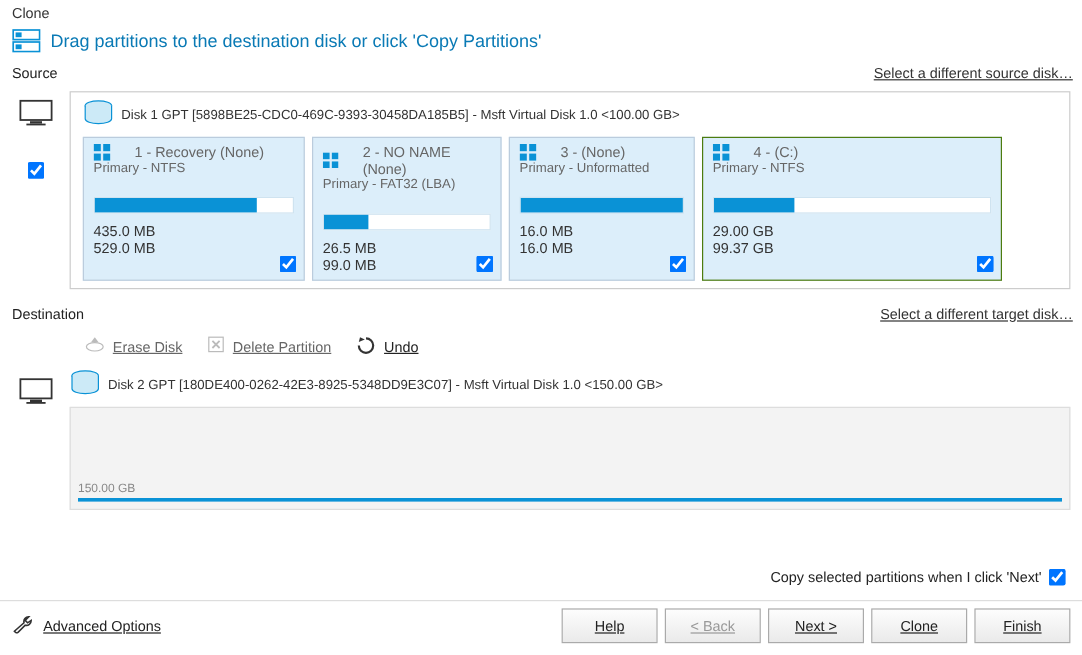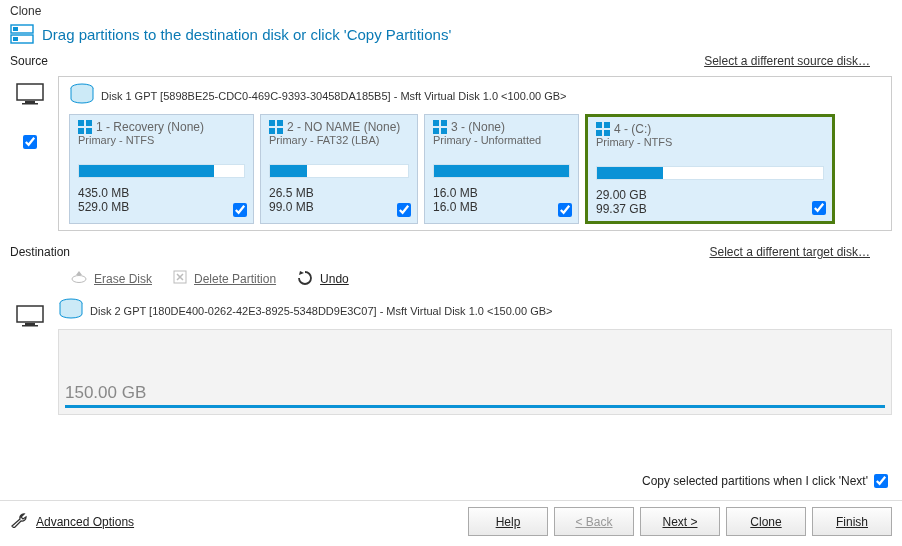--- a/index.html
+++ b/index.html
@@ -19,53 +19,53 @@
 .monitor-col .cb { margin-top: 26px; }
 .monitor-icon svg { width: 30px; height: 24px; }
 
 .disk-box { flex: 1; border: 1px solid #ccc; padding: 6px 10px; }
 .disk-header { display: flex; align-items: center; gap: 6px; margin-bottom: 6px; }
 .disk-cyl svg { width: 26px; height: 22px; }
 .disk-header-text { color: #333; font-size: 11px; }
 
 .part-row { display: flex; gap: 6px; }
 .part-card { border: 1px solid #bcd; background: #dceefa; padding: 5px 8px; position: relative; display: flex; flex-direction: column; }
-.part-card.sel { border: 3px solid #4d7c0f; }
-.part-card .hdr { display: flex; align-items: center; gap: 4px; color: #666; font-size: 11px; }
+.part-card.sel { border: 1px solid #4d7c0f; }
+.part-card .hdr { display: flex; align-items: center; gap: 20px; color: #666; font-size: 11px; }
 .part-card .win-icon { width: 14px; height: 14px; }
 .part-card .sub { color: #666; font-size: 11px; }
 .part-bar { height: 14px; background: #fff; border: 1px solid #cfe3f0; margin-top: 18px; display: flex; }
 .part-fill { background: #0a92d6; height: 100%; }
 .part-sizes { display: flex; gap: 10px; margin-top: 8px; color: #333; font-size: 11px; }
 .part-check { position: absolute; right: 6px; bottom: 6px; }
 
 .dest-area { margin-top: 2px; }
 .toolbar { display: flex; align-items: center; gap: 20px; padding: 6px 10px 10px 70px; }
 .tool-btn { display: flex; align-items: center; gap: 6px; color: #666; cursor: pointer; }
 .tool-btn.active { color: #222; }
 .tool-btn .lab { text-decoration: underline; }
 .highlight-box { border: 2px solid #c00; padding: 6px 10px; }
 
 .dest-disk-area { display: flex; padding: 0 10px; gap: 8px; }
 .dest-disk-box { flex: 1; }
 .dest-part-area { background: #f3f3f3; border: 1px solid #ddd; height: 86px; margin-top: 6px; display: flex; flex-direction: column; justify-content: flex-end; padding: 6px; }
-.dest-part-label { color: #888; font-size: 17px; }
+.dest-part-label { color: #888; font-size: 10px; }
 .dest-line { height: 3px; background: #0a92d6; margin-top: 2px; }
 
 .footer-opt { text-align: right; padding: 8px 14px 10px 10px; display: flex; justify-content: flex-end; align-items: center; gap: 6px; }
 .footer-bar { display: flex; align-items: center; justify-content: space-between; padding: 6px 10px 10px 10px; border-top: 1px solid #ddd; margin-top: 2px; }
 .adv { display: flex; align-items: center; gap: 6px; }
 .adv .lab { text-decoration: underline; }
 .wrench svg { width: 20px; height: 16px; }
 .btn-row { display: flex; gap: 6px; }
 .btn { width: 80px; height: 29px; border: 1px solid #aaa; background: linear-gradient(#fdfdfd,#eaeaea); font-size: 12px; display: flex; align-items: center; justify-content: center; cursor: pointer; text-decoration: underline; }
 .btn.disabled { color: #999; }
 .link { color: #333; text-decoration: underline; cursor: pointer; }
 input[type=checkbox] { width: 14px; height: 14px; }
-.right-link { position: absolute; right: 32px; }
+.right-link { position: absolute; right: 8px; }
 .section-row { position: relative; display: flex; align-items: center; padding: 4px 10px; }
 </style>
 </head>
 <body>
 
 <div class="container">
 
   <div class="title-row">
     <span>Clone</span>
   </div>

